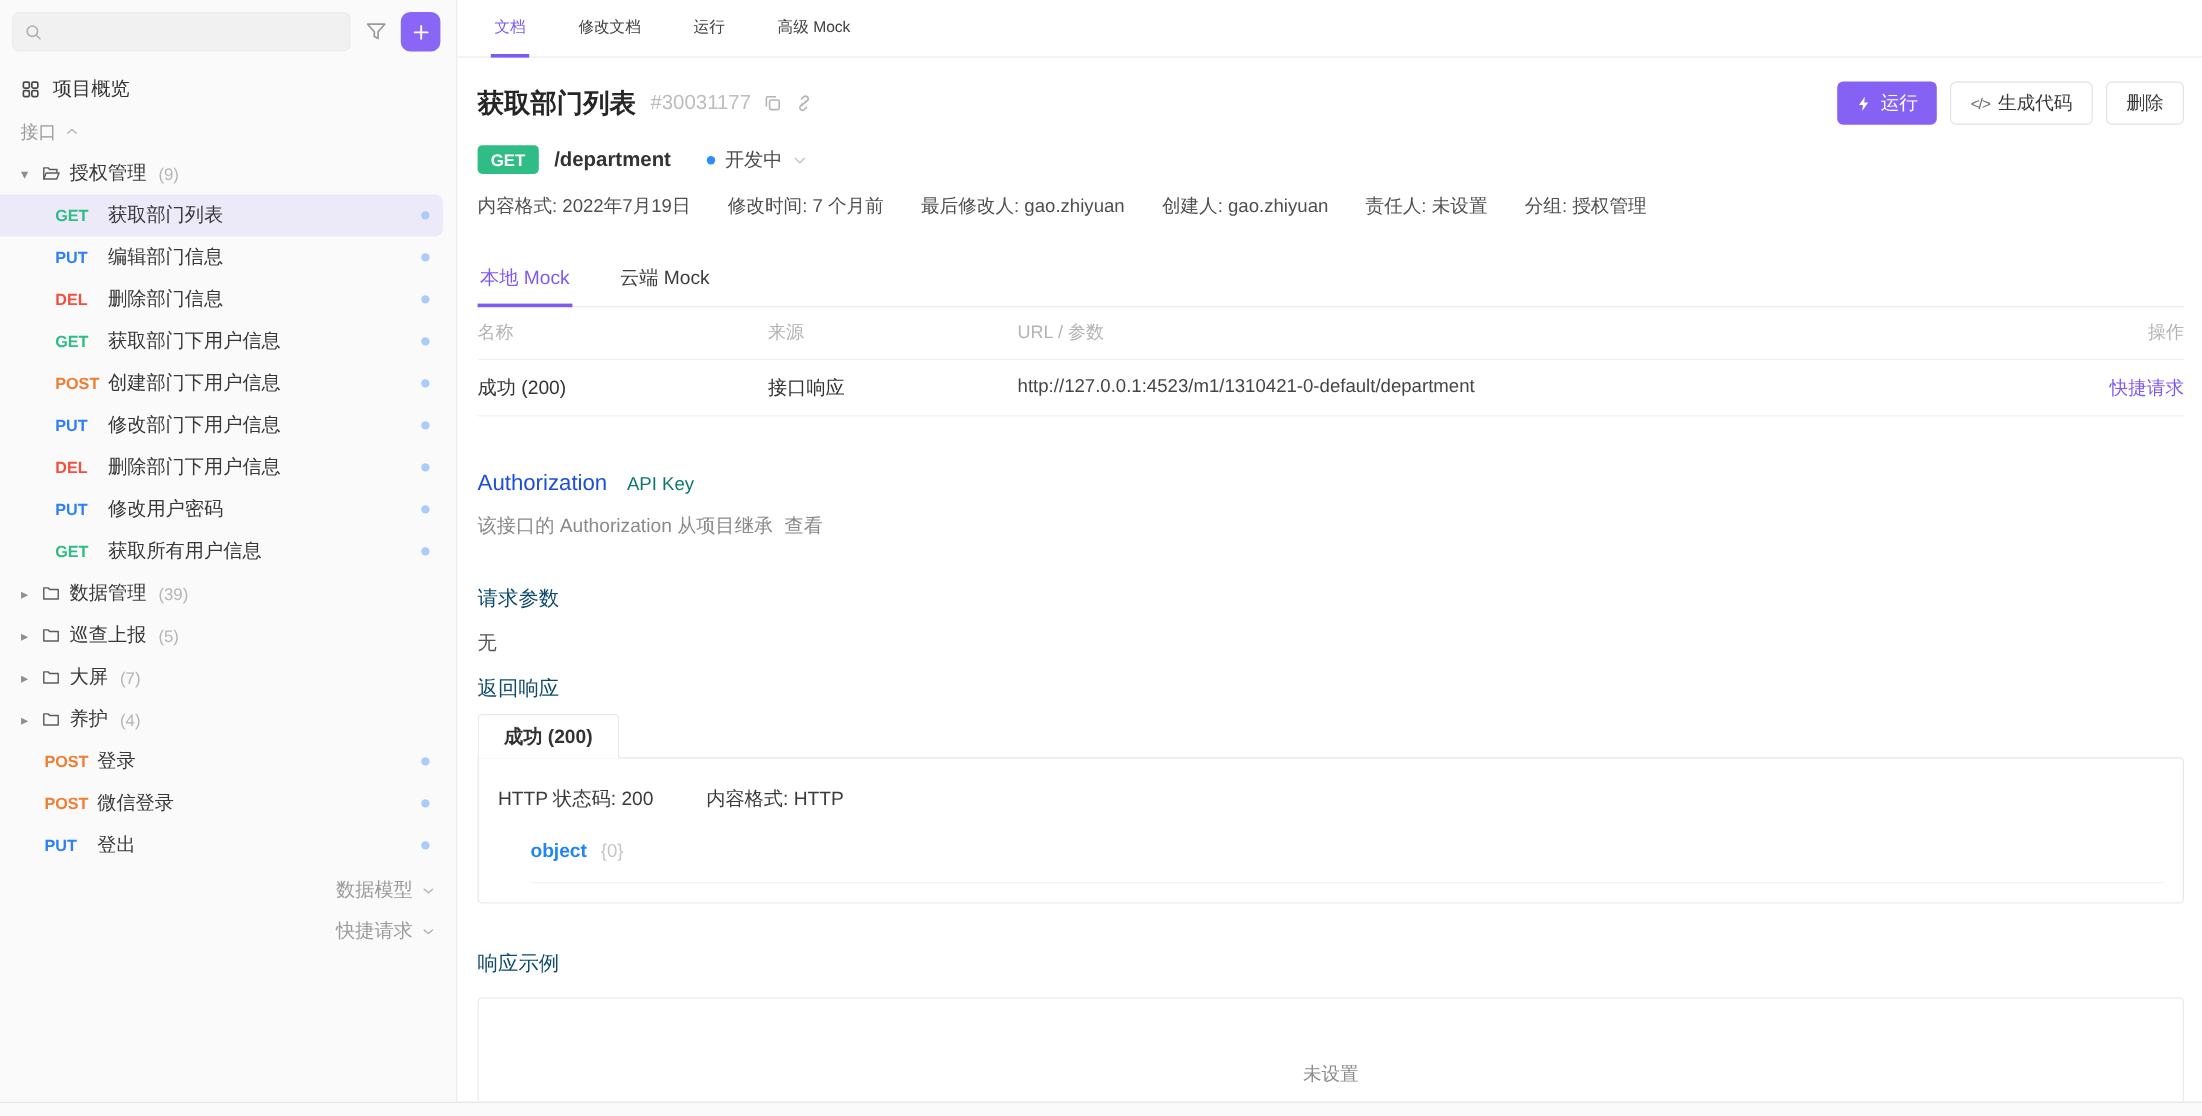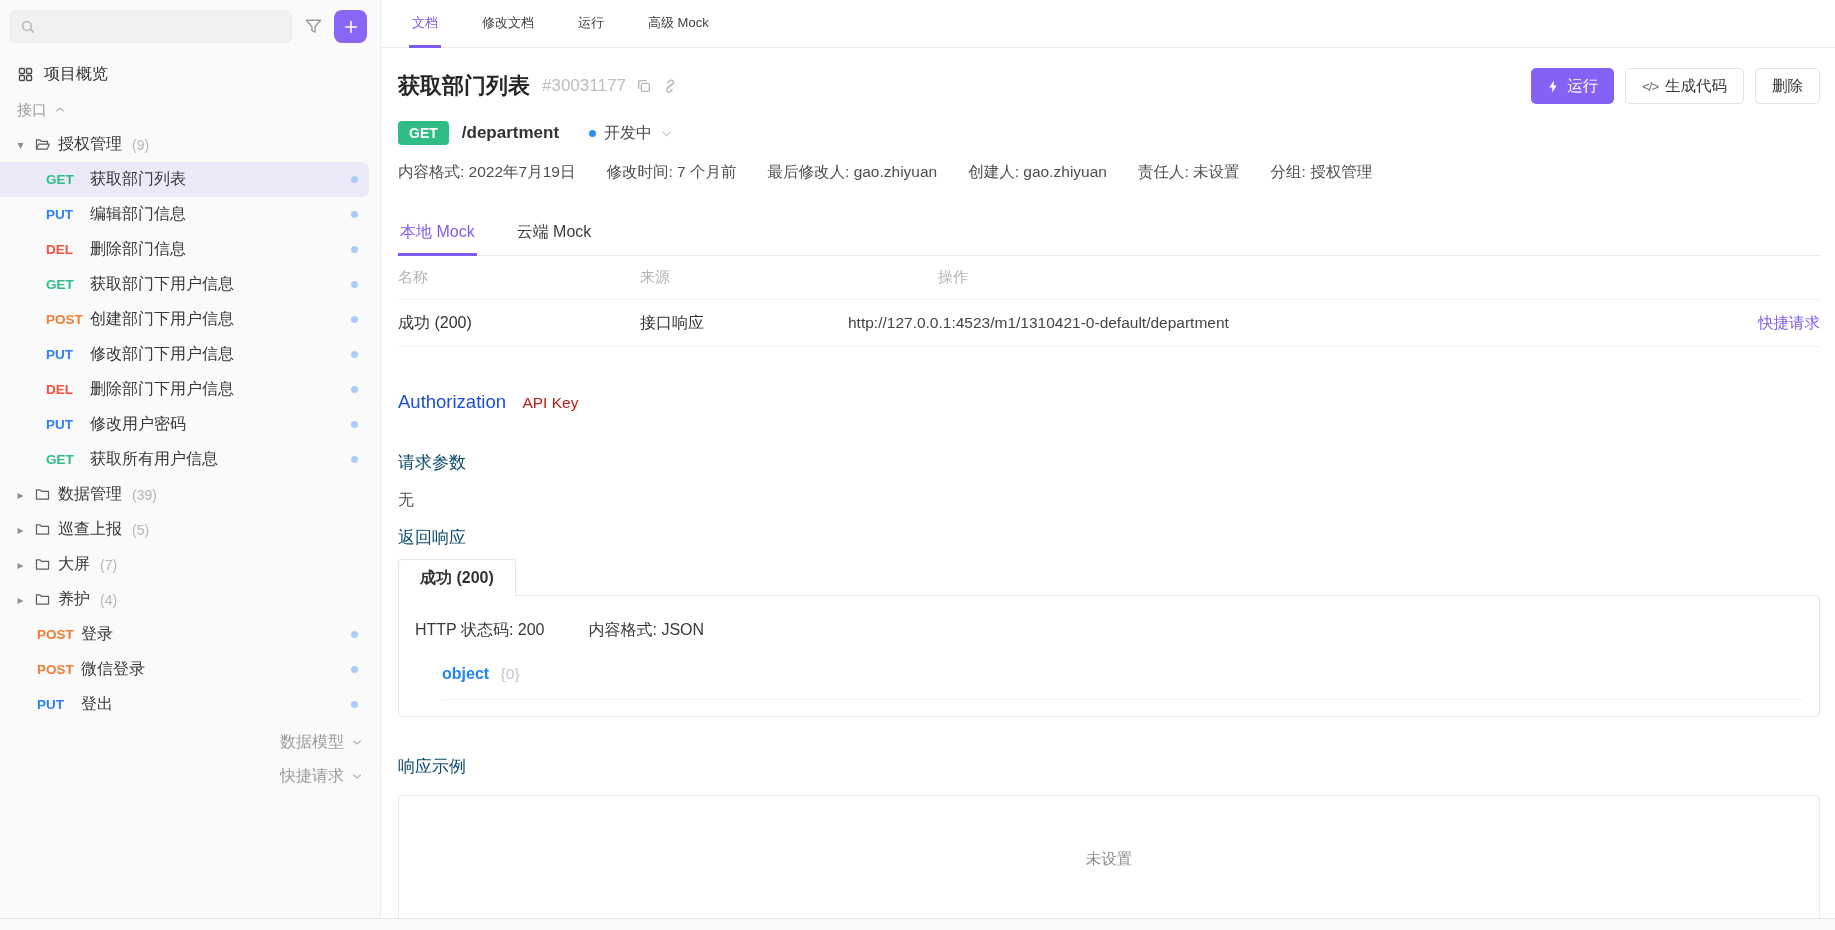--- a/index.html
+++ b/index.html
@@ -76,21 +76,21 @@
   .thead{ display:flex; align-items:center; height:44px; border-bottom:1px solid #f0f0f0;
     color:#b3b3b3; font-size:15px; }
   .trow{ display:flex; align-items:center; height:47px; border-bottom:1px solid #f0f0f0; font-size:16px; color:#333; }
   .c1{ width:242px; flex:none; } .c2{ width:208px; flex:none; } .c3{ flex:1; min-width:0; }
   .c4{ width:120px; flex:none; text-align:right; }
   .trow .c3{ font-size:15.5px; color:#454545; }
   .quick-link{ color:var(--accent); font-size:15.5px; text-decoration:none; cursor:pointer; }
 
   .auth{ margin-top:44px; }
   .auth h2{ display:inline; font-size:18.5px; font-weight:400; color:#1d4ed8; }
-  .auth-type{ font-size:15.5px; color:#b91c1c; margin-left:12px; }
+  .auth-type{ font-size:15.5px; color:#0f766e; margin-left:12px; }
   .auth-desc{ margin-top:15px; font-size:16px; color:#8a8a8a; }
   .view-link{ margin-left:5px; cursor:pointer; }
 
   .sect{ margin-top:38px; font-size:17px; color:#0c4a6e; }
   .sect.tight{ margin-top:15px; }
   .empty-val{ margin-top:16px; font-size:16px; color:#555; }
 
   .resp-tab{ margin-top:10px; display:inline-flex; align-items:center; justify-content:center; height:37px;
     padding:0 21px; border:1px solid #e7e7e7; border-bottom:none; border-radius:4px 4px 0 0;
     background:#fff; font-size:16px; font-weight:600; color:#333; position:relative; z-index:2; cursor:pointer; }
@@ -361,45 +361,50 @@
 
       <div class="mock-tabs">
         <div class="mtab active">本地 Mock</div>
         <div class="mtab">云端 Mock</div>
       </div>
 
       <div class="mtable">
         <div class="thead">
           <span class="c1">名称</span>
           <span class="c2">来源</span>
+          <span class="c3">URL / 参数</span>
           <span class="c4">操作</span>
         </div>
         <div class="trow">
           <span class="c1">成功 (200)</span>
           <span class="c2">接口响应</span>
           <span class="c3">http://127.0.0.1:4523/m1/1310421-0-default/department</span>
           <span class="c4"><a class="quick-link">快捷请求</a></span>
         </div>
       </div>
 
       <div class="auth">
         <h2>Authorization</h2>
         <span class="auth-type">API Key</span>
+        <div class="auth-desc">
+          <span>该接口的 Authorization 从项目继承</span>
+          <span class="view-link">查看</span>
+        </div>
       </div>
 
       <div class="sect">请求参数</div>
       <div class="empty-val">无</div>
 
       <div class="sect tight">返回响应</div>
       <div class="resp-tab">成功 (200)</div>
       <div class="resp-panel">
         <div class="resp-info">
 
         <span>HTTP 状态码: 200</span>
-            <span>内容格式: JSON</span>
+            <span>内容格式: HTTP</span>
           </div>
         <div class="schema-row">
           <span class="schema-type">object</span>
           <span class="schema-count">{0}</span>
         </div>
       </div>
 
       <div class="sect">响应示例</div>
       <div class="example-box">
         <span>未设置</span>

